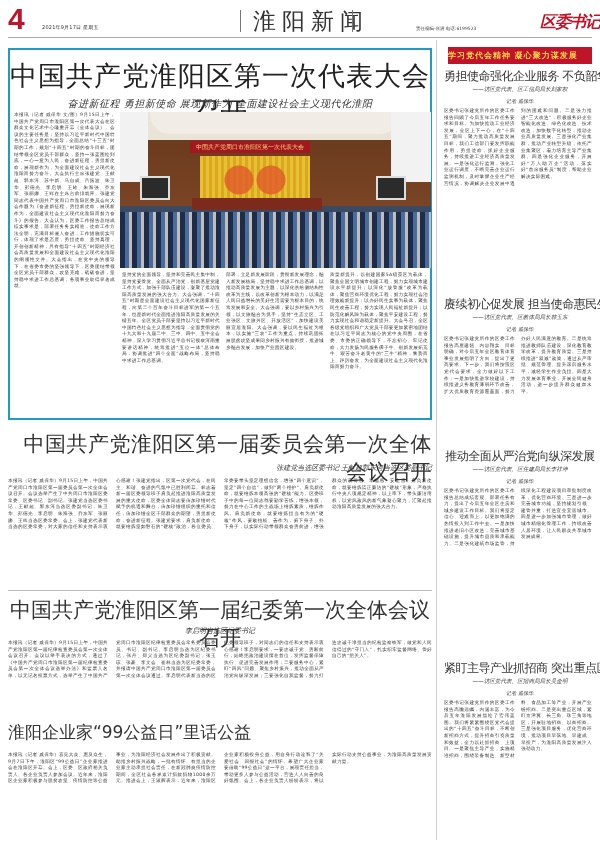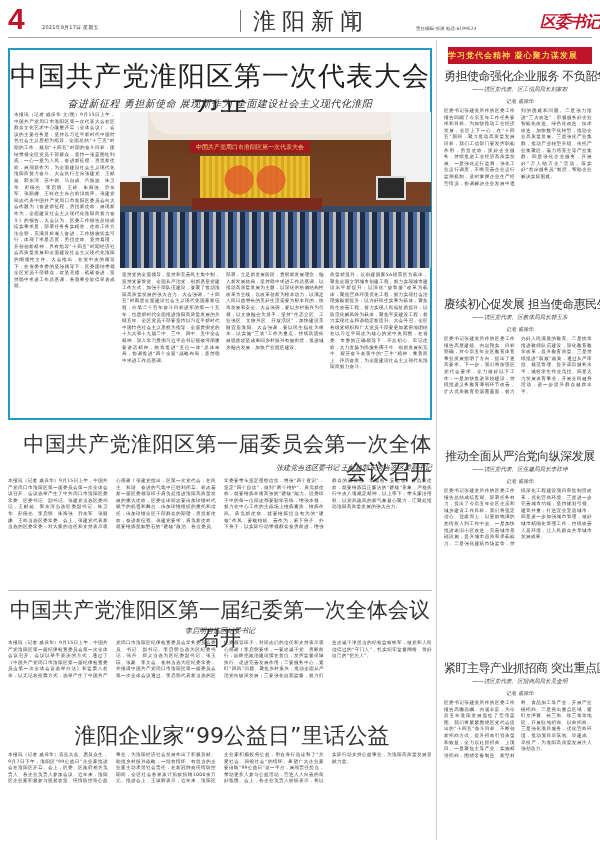--- a/index.html
+++ b/index.html
@@ -48,21 +48,21 @@
 
   .col-text { font-size:4.6px; line-height:6.6px; color:#333; text-align:justify; overflow:hidden;
               letter-spacing:0.3px; word-break:break-all; }
 
   .headline2 { left:8px; top:430px; width:424px; text-align:right; font-size:21px; color:#333; letter-spacing:0.5px; }
   .byline2 { left:8px; top:463px; width:424px; text-align:right; font-family:Liberation Serif, serif;
              font-style:italic; font-size:7px; color:#333; }
   .headline3 { left:8px; top:596px; width:424px; text-align:center; font-size:21px; color:#333; }
   .byline3 { left:8px; top:626px; width:424px; text-align:center; font-family:Liberation Mono, monospace;
              font-style:italic; font-size:7px; color:#333; }
-  .headline4 { left:20px; top:721px; width:424px; text-align:center; font-size:22px; color:#333; }
+  .headline4 { left:8px; top:721px; width:424px; font-size:17px; color:#333; }
   .divider { height:1px; background:#bbb; }
 
   
   .red-bar { left:448px; top:47px; width:144px; height:17px; background:#c0142b; color:#f7d54b;
              font-size:8px; font-weight:bold; line-height:17px; letter-spacing:1px; }
   .r-head { left:444px; width:152px; text-align:center; font-size:12px; color:#333; letter-spacing:-0.5px; white-space:nowrap; }
   .r-sub { left:444px; width:152px; text-align:center; font-family:"DejaVu Serif", serif; font-style:italic; font-size:5.6px; color:#444; }
   .r-rep { left:444px; width:152px; text-align:center; font-size:5.2px; color:#444; }
   .vrule { left:436px; top:40px; width:1px; height:800px; background:#ccc; }
 </style>

